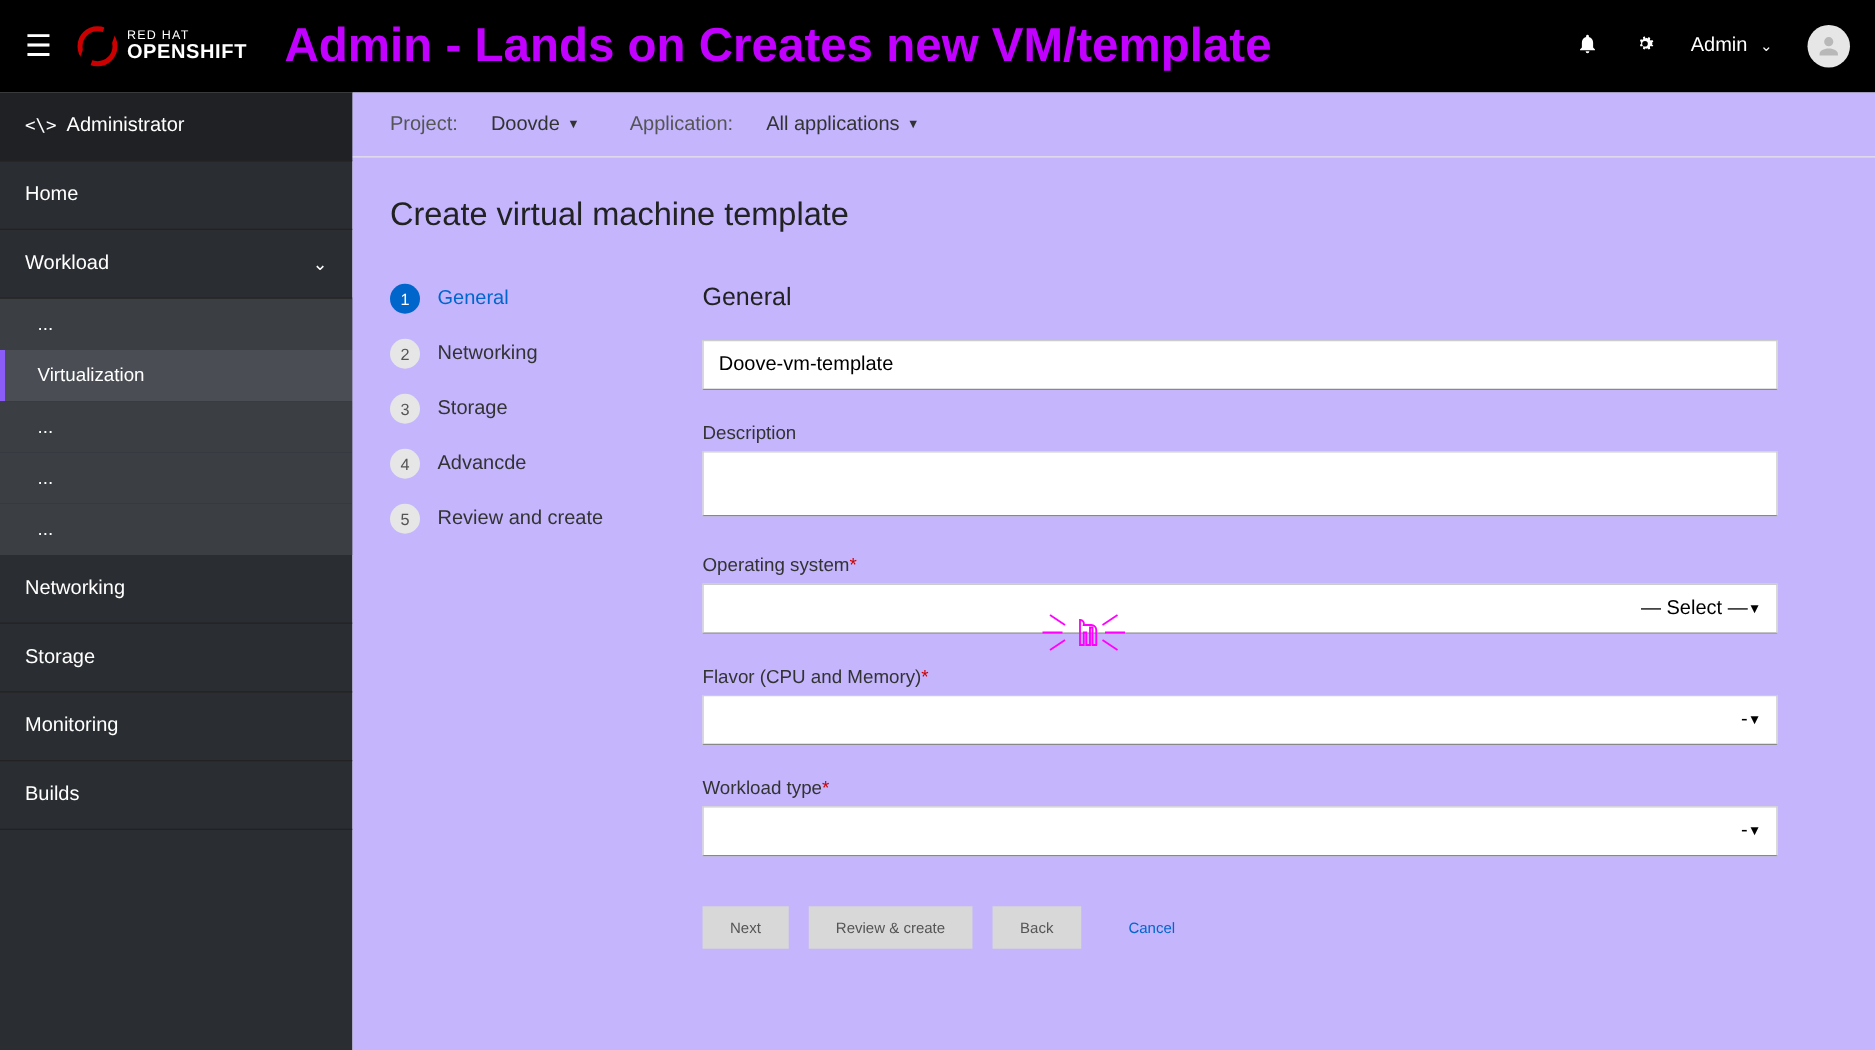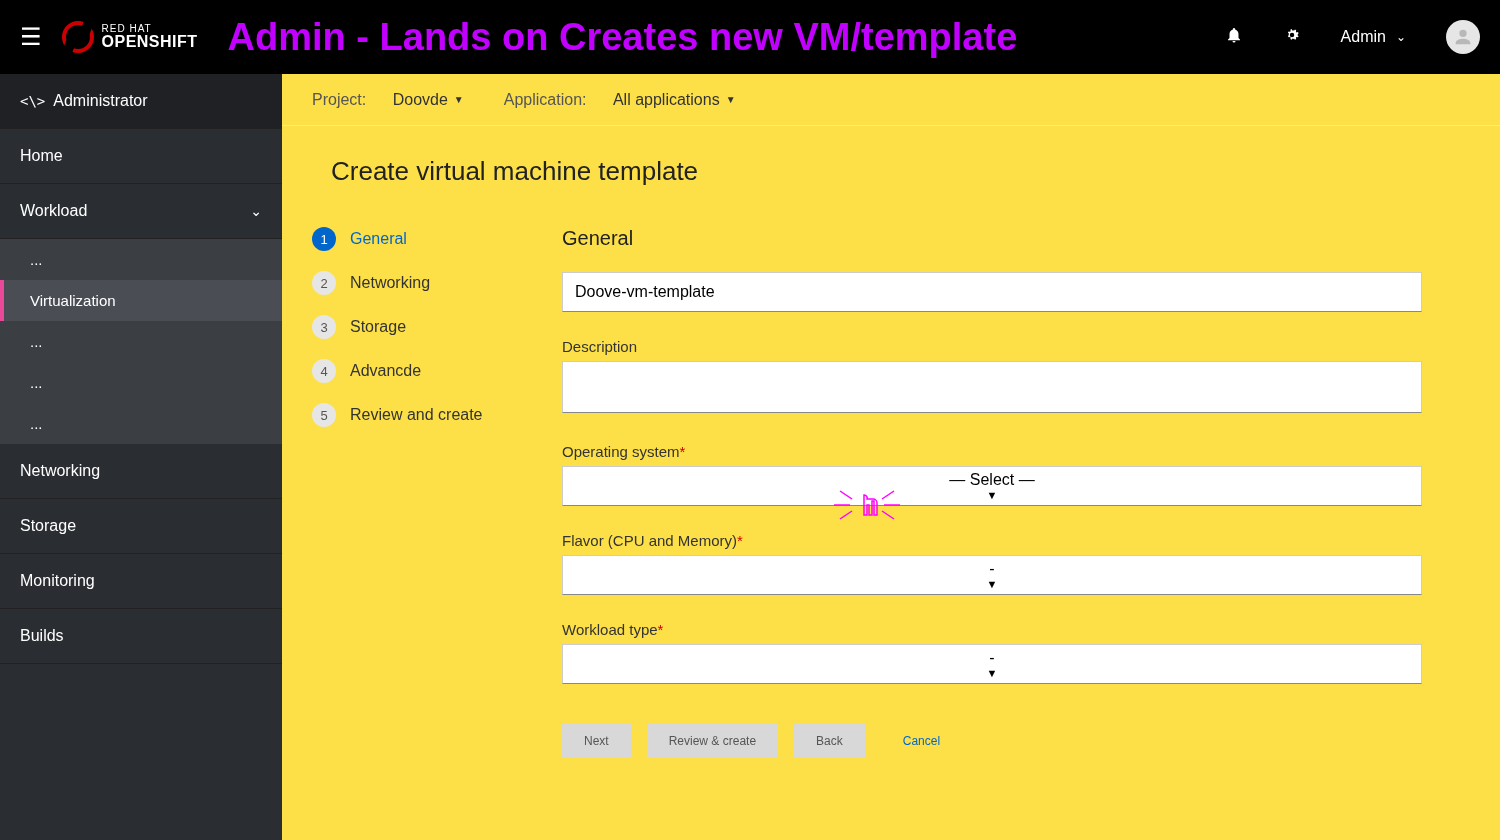--- a/index.html
+++ b/index.html
@@ -9,65 +9,65 @@
 .topbar { height: 74px; background: #000; display: flex; align-items: center; padding: 0 20px; color: #fff; }
 .hamburger { font-size: 24px; margin-right: 20px; cursor: pointer; }
 .logo-wrap { display: flex; align-items: center; margin-right: 30px; }
 .logo-circle { width: 32px; height: 32px; border: 4px solid #c00; border-radius: 50%; position: relative; margin-right: 8px; }
 .logo-gap { position: absolute; width: 10px; height: 12px; background: #000; top: -4px; right: -2px; transform: rotate(20deg); }
 .logo-gap2 { position: absolute; width: 10px; height: 12px; background: #000; bottom: -4px; left: -2px; transform: rotate(20deg); }
 .logo-text { line-height: 1; }
 .logo-top { font-size: 10px; letter-spacing: 1px; }
 .logo-bottom { font-size: 16px; font-weight: 600; letter-spacing: 0.5px; }
 .page-title-big { color: #c200ff; font-size: 38px; font-weight: 600; flex: 1; }
-.topbar-right { display: flex; align-items: center; gap: 40px; }
+.topbar-right { display: flex; align-items: center; gap: 28px; }
 .bell-icon, .gear-icon { font-size: 18px; cursor: pointer; }
 .user-select { display: flex; align-items: center; gap: 10px; cursor: pointer; font-size: 16px; }
 .user-select .caret { font-size: 12px; }
 .avatar { width: 34px; height: 34px; background: #e6e6e6; border-radius: 50%; display: flex; align-items: center; justify-content: center; }
 .avatar svg { width: 22px; height: 22px; fill: #b8b8b8; }
 
 
 .layout { display: flex; height: calc(840px - 74px); }
 .sidebar { width: 282px; background: #2a2d31; color: #fff; display: flex; flex-direction: column; }
 .sb-section { padding: 18px 20px; font-size: 16px; border-bottom: 1px solid #222; cursor: pointer; }
 .sb-top { background: #1f2124; display: flex; align-items: center; gap: 8px; }
 .sb-top .code { font-family: monospace; font-size: 14px; }
 .sb-exp { display: flex; align-items: center; justify-content: space-between; }
 .sb-exp .chev { font-size: 14px; }
 .sb-sub { background: #3b3f44; padding: 12px 30px; font-size: 15px; cursor: pointer; }
-.sb-sub.active { background: #4a4e54; border-left: 4px solid #ec4899; padding-left: 26px; }
-
-
-.content { flex: 1; background: #fde047; overflow-y: auto; }
+.sb-sub.active { background: #4a4e54; border-left: 4px solid #8b5cf6; padding-left: 26px; }
+
+
+.content { flex: 1; background: #c4b5fd; overflow-y: auto; }
 .content-top { height: 52px; border-bottom: 1px solid #e5e5e5; display: flex; align-items: center; padding: 0 30px; gap: 40px; font-size: 16px; color: #333; }
 .proj-label { color: #555; }
 .proj-val { display: inline-flex; align-items: center; gap: 6px; cursor: pointer; margin-left: 22px; }
 .caret-down { font-size: 10px; }
 
 .content-body { padding: 30px; }
-.main-title { font-size: 26px; font-weight: 500; margin-bottom: 40px; color: #222; margin-left: 19px; }
+.main-title { font-size: 26px; font-weight: 500; margin-bottom: 40px; color: #222; }
 
 .wizard-layout { display: flex; gap: 50px; }
 .steps { width: 200px; }
 .step { display: flex; align-items: center; gap: 14px; margin-bottom: 20px; cursor: pointer; }
 .step-num { width: 24px; height: 24px; border-radius: 50%; background: #e6e6e6; color: #555; font-size: 13px; display: flex; align-items: center; justify-content: center; font-weight: 500; }
 .step.active .step-num { background: #0066cc; color: #fff; }
 .step-label { font-size: 16px; color: #333; }
 .step.active .step-label { color: #0066cc; }
 
 .form-area { flex: 1; max-width: 860px; }
 .form-heading { font-size: 20px; font-weight: 400; margin-bottom: 22px; color: #222; }
 .form-group { margin-bottom: 26px; }
 .form-label { font-size: 15px; color: #333; margin-bottom: 6px; display: block; }
 .req { color: #c00; }
 .text-input, .select-input { width: 100%; padding: 12px 12px; font-size: 16px; border: 1px solid #ccc; border-bottom: 1px solid #888; background: #fff; }
 .text-input { height: 40px; }
 .textarea { width: 100%; height: 52px; border: 1px solid #ccc; border-bottom: 1px solid #888; padding: 10px 12px; font-size: 16px; resize: none; }
-.select-input { display: flex; align-items: center; justify-content: center; height: 40px; cursor: pointer; flex-direction: column; }
+.select-input { display: flex; align-items: center; justify-content: flex-end; height: 40px; cursor: pointer; }
 .select-input .sel-caret { font-size: 11px; }
 
 .click-cursor { position: absolute; pointer-events: none; }
 .click-wrap { position: relative; }
 
 .buttons { margin-top: 40px; display: flex; gap: 16px; align-items: center; }
 .btn { padding: 10px 22px; font-size: 12px; border: none; cursor: pointer; }
 .btn-gray { background: #d8d8d8; color: #555; }
 .btn-link { background: none; color: #0066cc; }
 

